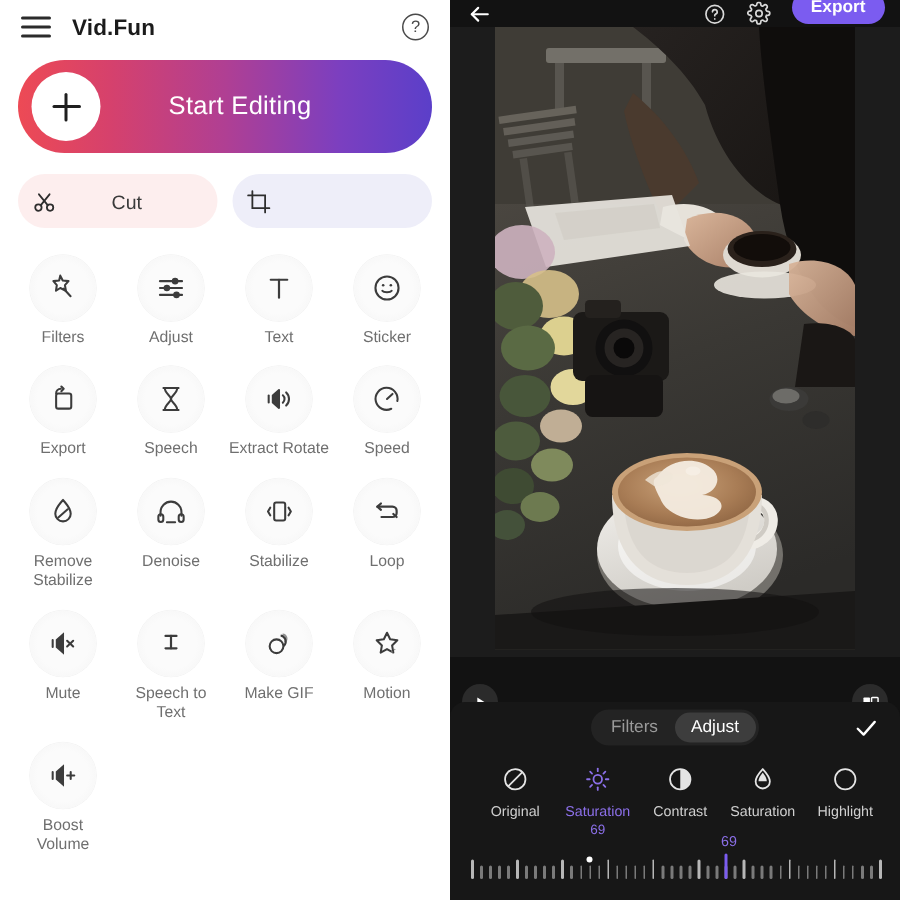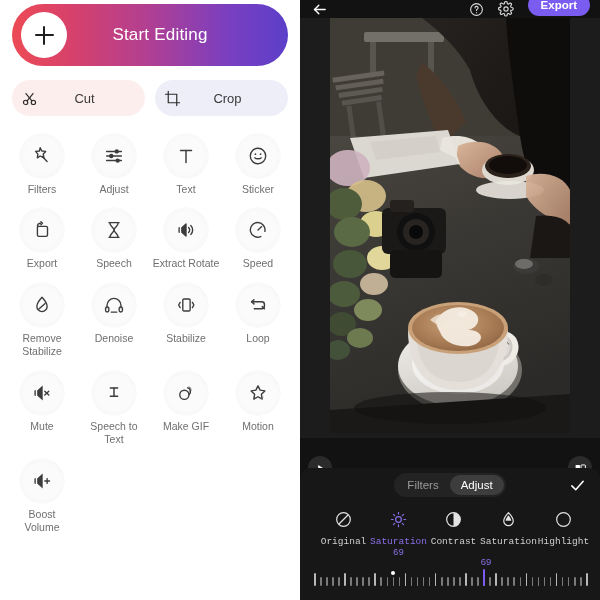--- a/index.html
+++ b/index.html
@@ -199,21 +199,20 @@
   
   .adjust-row {
     display: flex;
     padding: 4px 0 0 16px;
     gap: 0;
   }
   .adjust-item {
     min-width: 55px; flex: 0 0 55px;
     display: flex; flex-direction: column; align-items: center;
     cursor: pointer;
-    font-family: Liberation Mono, monospace;
   }
   .adj-ico { height: 26px; display:flex; align-items:center; justify-content:center; margin-bottom: 4px; }
   .adj-label { font-size: 9.5px; color: #cfcfcf; text-align:center; line-height: 1.3; white-space: nowrap; }
   .adj-val { font-size: 9px; color: #8b6fe8; text-align:center; line-height: 1.3; }
   .adjust-item.active .adj-label { color: #8b6fe8; }
 
   
   .ruler-wrap {
     position: absolute; left: 0; right: 0; bottom: 0; height: 46px;
   }
@@ -238,20 +237,31 @@
   .tick.minor { height: 9px; background: #7a7a7a; }
   .tick.cursor { height: 17px; width: 2.4px; background: #7b5cf0; bottom: 4px; }
 </style>
 </head>
 <body>
 
 <div class="app">
 
   <div class="left-panel">
 
+    <div class="lp-header">
+      <div class="hamburger">
+        <i></i>
+          <i></i>
+          <i></i>
+      </div>
+      <div class="brand">Vid.Fun</div>
+      <div class="help-icon">
+        <span>?</span>
+      </div>
+    </div>
 
     <div class="start-btn">
       <div class="plus-circle"></div>
       <div class="start-label">Start Editing</div>
     </div>
 
     <div class="cutcrop-row">
       <div class="cc-btn cut">
         <span class="cc-icon">
           <svg width="17" height="17" viewBox="0 0 24 24" fill="none" stroke="#2e2e2e" stroke-width="1.7" stroke-linecap="round">
@@ -263,21 +273,20 @@
         </span>
         <span class="cc-label">Cut</span>
       </div>
       <div class="cc-btn crop">
         <span class="cc-icon">
           <svg width="17" height="17" viewBox="0 0 24 24" fill="none" stroke="#2e2e2e" stroke-width="1.7" stroke-linecap="round">
             <path d="M6 2v16h16"></path>
               <path d="M2 6h16v16"></path>
           </svg>
         </span>
-        <span class="cc-label">Crop</span>
       </div>
     </div>
 
     <div class="tools-grid">
 
       <div class="tool">
         <div class="tool-ico">
           <svg width="22" height="22" viewBox="0 0 24 24" fill="none" stroke="#3c3c3c" stroke-width="1.5" stroke-linejoin="round">
             <path d="M10 3l1.8 3.6L16 7l-2.6 2.9.7 4.1L10 12l-3.1 2 .6-4.1L5 7l4.2-.4z"></path>
             <line x1="12.5" y1="12.5" x2="17.5" y2="18" stroke-linecap="round"></line>

